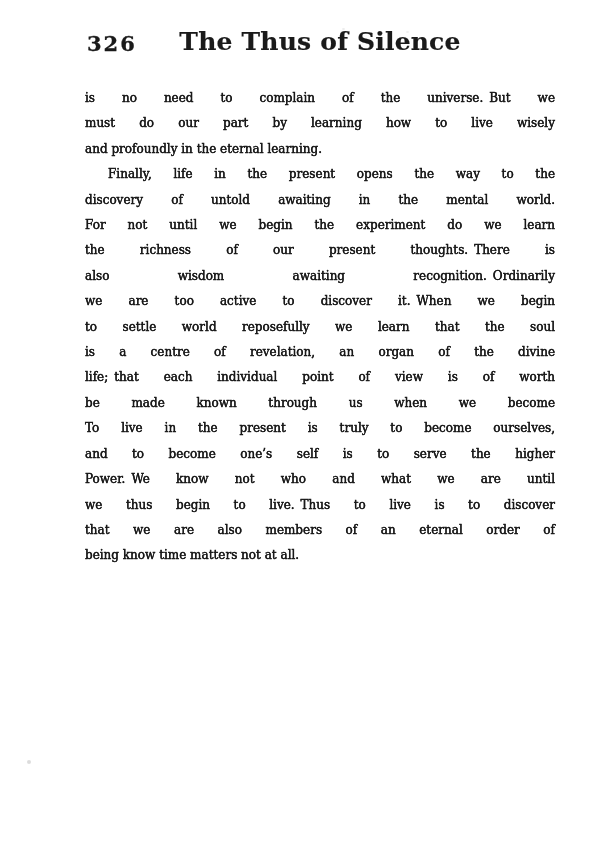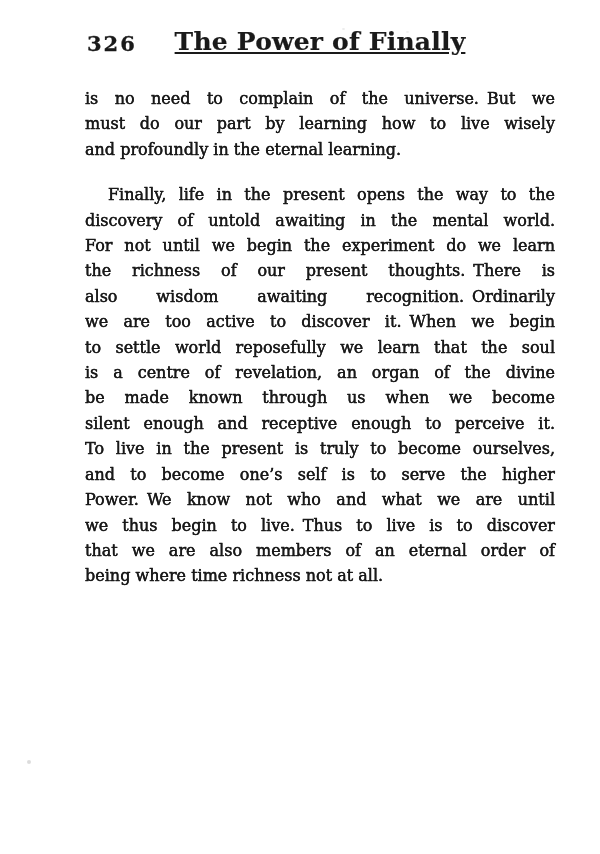--- a/index.html
+++ b/index.html
@@ -20,21 +20,20 @@
     color: #1a1a1a;
   }
 
   
   .running-header {
     position: absolute;
     left: 85px;
     right: 45px;
     top: 27px;
     height: 34px;
-    text-decoration: underline;
   }
 
   .page-number {
     position: absolute;
     left: 2px;
     top: 4px;
     font-size: 21px;
     font-weight: bold;
     letter-spacing: 2px;
     -webkit-text-stroke: 0.3px #1a1a1a;
@@ -48,80 +47,79 @@
     letter-spacing: 0.2px;
     -webkit-text-stroke: 0.2px #1a1a1a;
   }
 
   
   .body-text {
     position: absolute;
     left: 85px;
     top: 86px;
     width: 470px;
-    font-size: 16px;
+    font-size: 12px;
     line-height: 25.4px;
     -webkit-text-stroke: 0.35px #1a1a1a;
     text-shadow: 0 0 0.3px #1a1a1a;
   }
 
   .line {
     text-align: justify;
     text-align-last: justify;
     white-space: normal;
   }
 
   .line.para-end {
     text-align-last: left;
   }
 
   .line.indent {
     text-indent: 23px;
-    margin-top: 20px;
   }
 
   
   .speck {
     position: absolute;
     border-radius: 50%;
     background: #c9c9c9;
   }
   .speck-1 { left: 27px; top: 760px; width: 4px; height: 4px; opacity: 0.65; }
   .speck-2 { left: 342px; top: 28px; width: 3px; height: 2px; opacity: 0.35; }
   .speck-3 { left: 406px; top: 31px; width: 3px; height: 2px; opacity: 0.3; }
 </style>
 </head>
 <body>
 
 <div class="page">
 
   <div class="running-header">
     <span class="page-number">326</span>
-    <span class="running-title">The Power of Finally</span>
+    <span class="running-title">The Thus of Silence</span>
   </div>
 
   <div class="body-text">
       <div class="line">is no need to complain of the universe. But we</div>
       <div class="line">must do our part by learning how to live wisely</div>
       <div class="line para-end">and profoundly in the eternal learning.</div>
       <div class="line indent">Finally, life in the present opens the way to the</div>
       <div class="line">discovery of untold awaiting in the mental world.</div>
       <div class="line">For not until we begin the experiment do we learn</div>
       <div class="line">the richness of our present thoughts. There is</div>
       <div class="line">also wisdom awaiting recognition. Ordinarily</div>
       <div class="line">we are too active to discover it. When we begin</div>
       <div class="line">to settle world reposefully we learn that the soul</div>
       <div class="line">is a centre of revelation, an organ of the divine</div>
+      <div class="line">life; that each individual point of view is of worth</div>
       <div class="line">be made known through us when we become</div>
-      <div class="line">silent enough and receptive enough to perceive it.</div>
       <div class="line">To live in the present is truly to become ourselves,</div>
       <div class="line">and to become one’s self is to serve the higher</div>
       <div class="line">Power. We know not who and what we are until</div>
       <div class="line">we thus begin to live. Thus to live is to discover</div>
       <div class="line">that we are also members of an eternal order of</div>
-      <div class="line para-end">being where time richness not at all.</div>
+      <div class="line para-end">being know time matters not at all.</div>
     </div>
 
   <div class="speck speck-1"></div>
   <div class="speck speck-2"></div>
   <div class="speck speck-3"></div>
 
 </div>
 
 </body></html>

